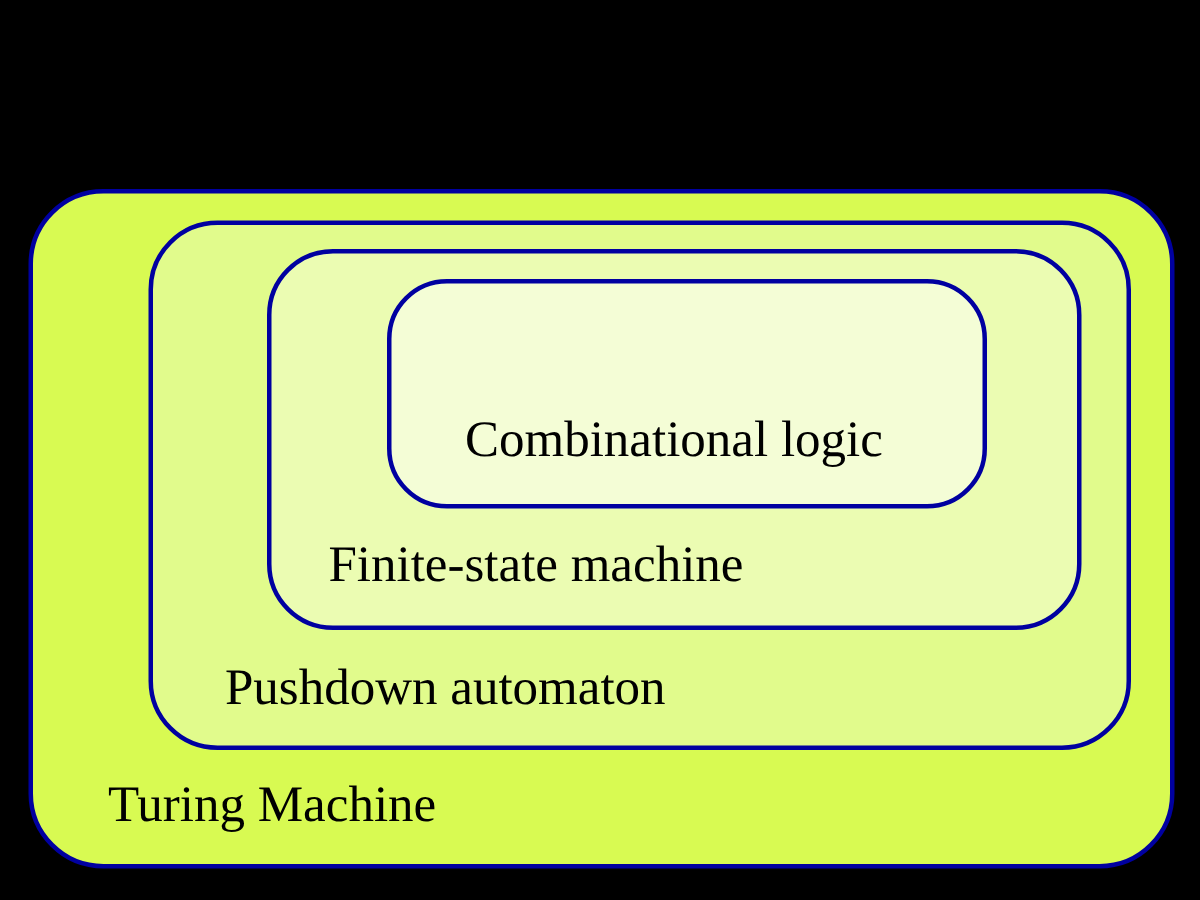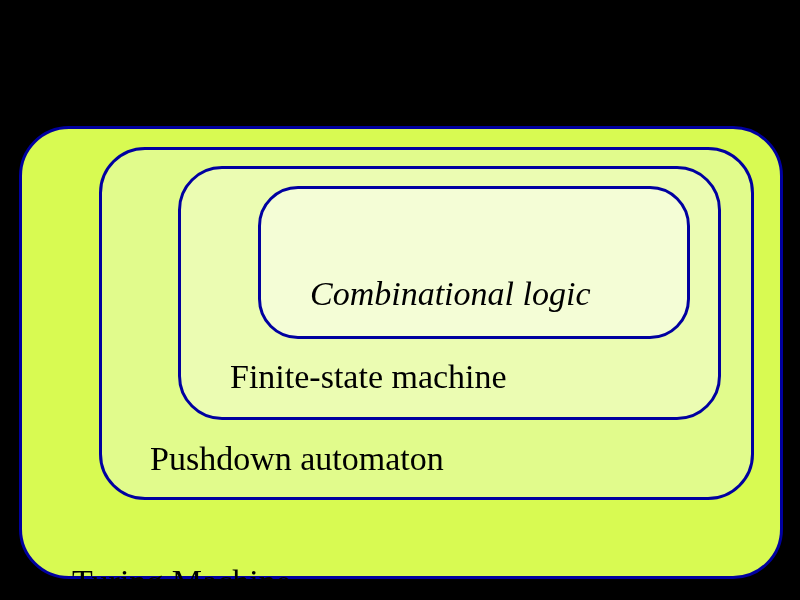--- a/index.html
+++ b/index.html
@@ -41,35 +41,34 @@
   .layer-fsm {
     left: 178px;
     top: 166px;
     width: 543px;
     height: 254px;
     border-radius: 44px;
   }
   .layer-comb {
     left: 258px;
     top: 186px;
-    width: 432px;
+    width: 400px;
     height: 153px;
     border-radius: 40px;
-    font-style: italic;
   }
   .layer-label {
     position: absolute;
     font-size: 34px;
     line-height: 1;
     color: #000000;
     white-space: nowrap;
   }
-  .label-turing   { left: 50px; top: 391px; margin-top: 45px; }
+  .label-turing   { left: 50px; top: 391px; }
   .label-pushdown { left: 48px; top: 292px; text-align: center; }
-  .label-fsm      { left: 49px; top: 191px; text-align: right; }
+  .label-fsm      { left: 38px; top: 191px; text-align: right; }
   .label-comb     { left: 49px; top: 88px; }
 </style>
 </head>
 <body>
 
 <div class="stage">
 
   <div class="layer layer-turing" style="background-color: rgb(216, 250, 82);">
     <div class="layer-label label-turing">Turing Machine</div>
   </div>

